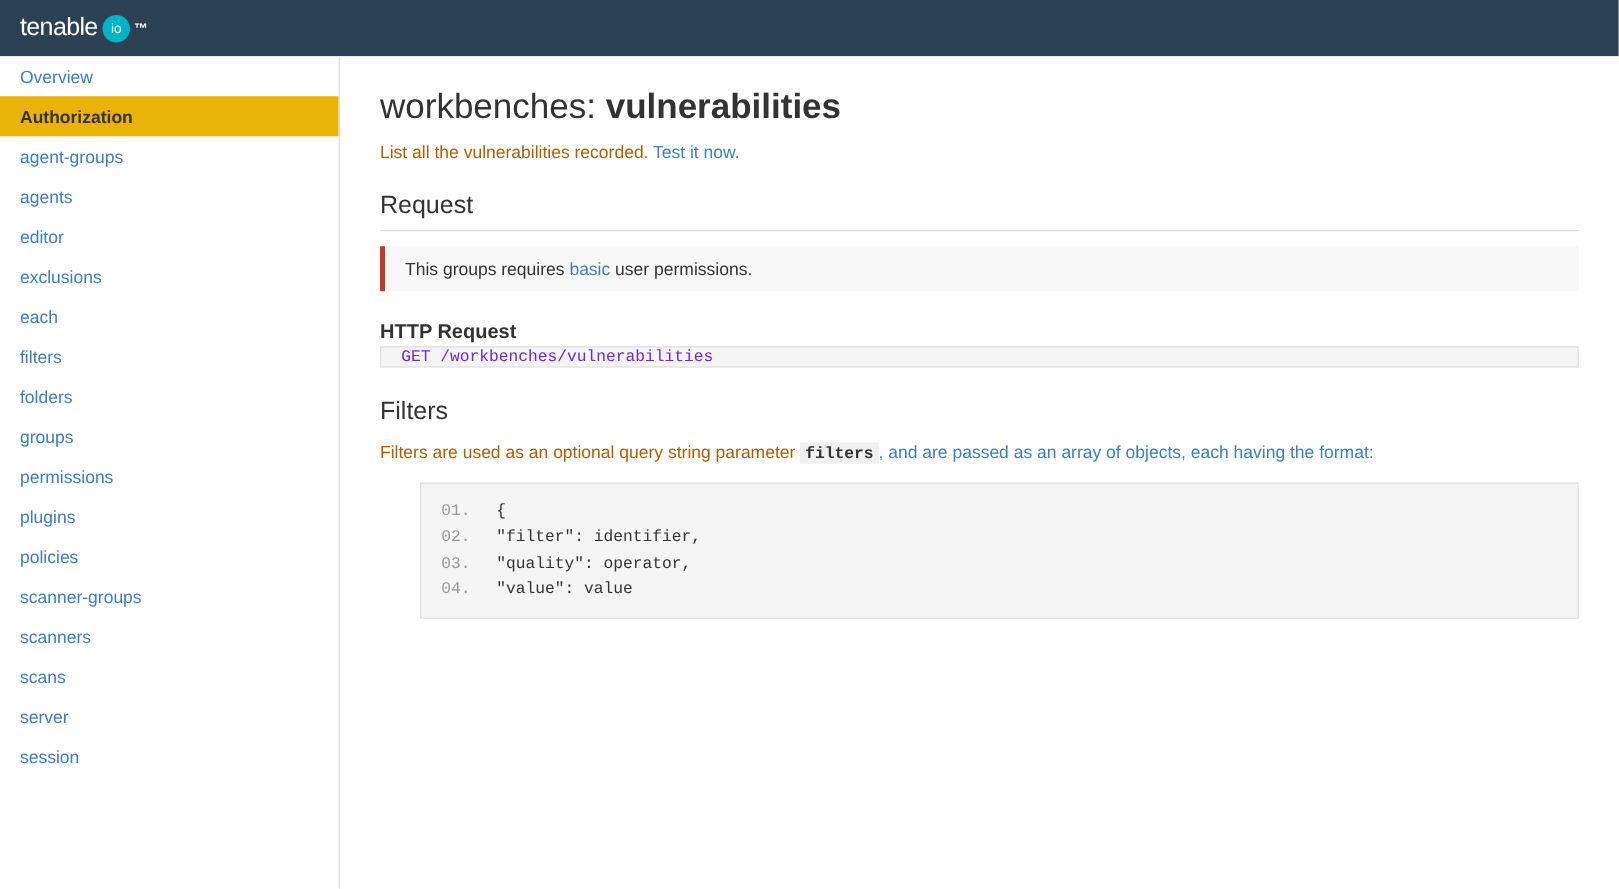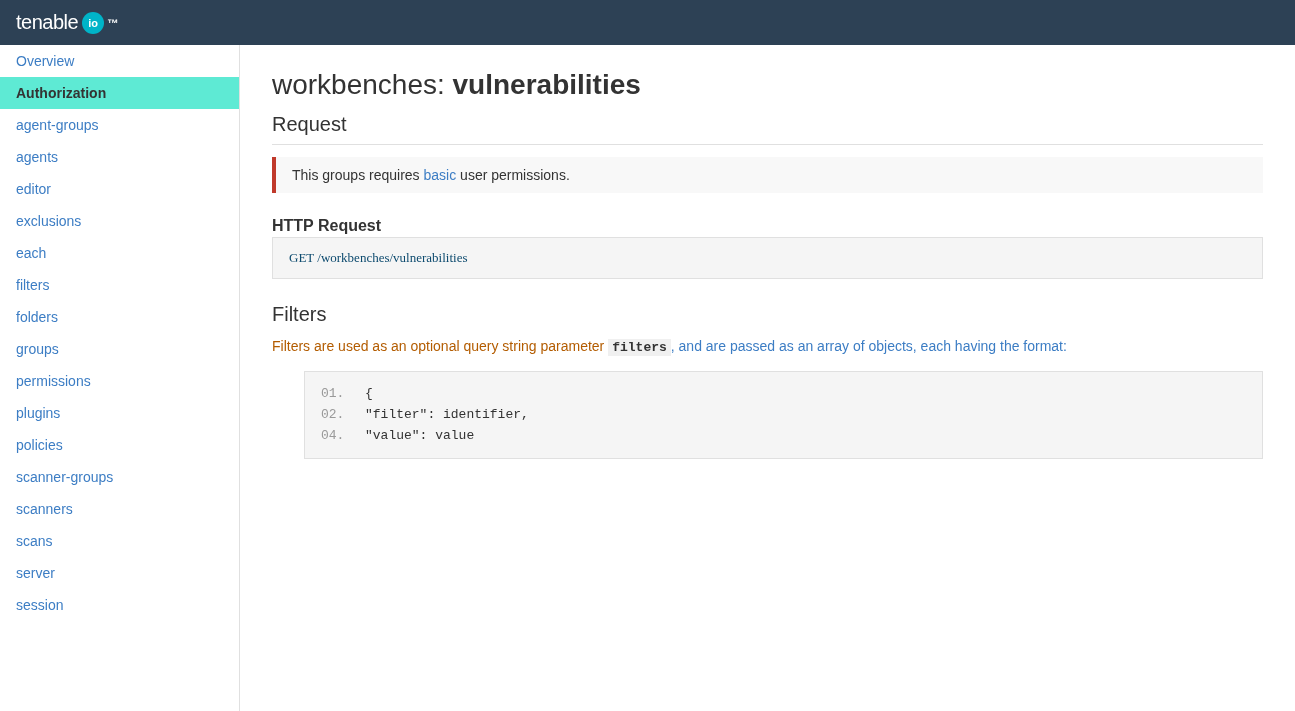--- a/index.html
+++ b/index.html
@@ -32,51 +32,51 @@
     .logo-dot {
       width: 22px;
       height: 22px;
       background: #00b4c8;
       border-radius: 50%;
       display: flex;
       align-items: center;
       justify-content: center;
       color: white;
       font-size: 11px;
-      font-weight: bold;
+      font-weight: normal;
       margin-left: 2px;
     }
 
     
     .layout {
       display: flex;
       flex: 1;
       overflow: hidden;
     }
 
     
     .sidebar {
-      width: 240px;
+      width: 272px;
       background: white;
       border-right: 1px solid #e0e0e0;
       overflow-y: auto;
       flex-shrink: 0;
     }
     .sidebar-item {
       display: block;
       padding: 8px 16px;
       color: #3c7dc4;
       text-decoration: none;
       font-size: 14px;
       cursor: pointer;
     }
     .sidebar-item.active {
       color: #333;
       font-weight: bold;
-      background: #5eead4;
+      background: #eab308;
     }
 
     
     .content {
       flex: 1;
       overflow-y: auto;
       padding: 24px 32px;
       background: white;
     }
 
@@ -129,24 +129,24 @@
     
     .http-title {
       font-size: 16px;
       font-weight: bold;
       color: #333;
       margin-bottom: 2px;
     }
     .code-block {
       background: #f5f5f5;
       border: 1px solid #e0e0e0;
-      padding: 12px 16px;
-      font-family: Liberation Serif, serif;
+      padding: 0 16px;
+      font-family: Liberation Mono, monospace;
       font-size: 13px;
-      color: #0c4a6e;
+      color: #6d28d9;
       margin-bottom: 24px;
     }
 
     
     .filters-section {
       margin-top: 8px;
     }
     .filters-title {
       font-size: 20px;
       font-weight: normal;
@@ -227,20 +227,24 @@
     <a class="sidebar-item">server</a>
     <a class="sidebar-item">session</a>
   </nav>
 
   <main class="content">
 
     <h1 class="page-title">
       <span>workbenches: </span><strong>vulnerabilities</strong>
     </h1>
 
+    <p class="subtitle">
+      <span>List all the vulnerabilities recorded.</span>
+      <a href="#">Test it now.</a>
+    </p>
 
     <h2 class="section-title">Request</h2>
 
     <div class="request-note">
       <span>This groups requires </span><a href="#">basic</a><span> user permissions.</span>
     </div>
 
     <div class="http-title">HTTP Request</div>
     <div class="code-block">GET /workbenches/vulnerabilities</div>
 
@@ -253,20 +257,24 @@
       <div class="code-numbered">
         <div class="code-line">
           <span class="line-num">01.</span>
           <span class="line-content">{</span>
         </div>
         <div class="code-line">
           <span class="line-num">02.</span>
           <span class="line-content">    "filter": identifier,</span>
         </div>
         <div class="code-line">
+          <span class="line-num">03.</span>
+          <span class="line-content">    "quality": operator,</span>
+        </div>
+        <div class="code-line">
           <span class="line-num">04.</span>
           <span class="line-content">    "value": value</span>
         </div>
       </div>
     </div>
 
   </main>
 </div>
 
 </body></html>

